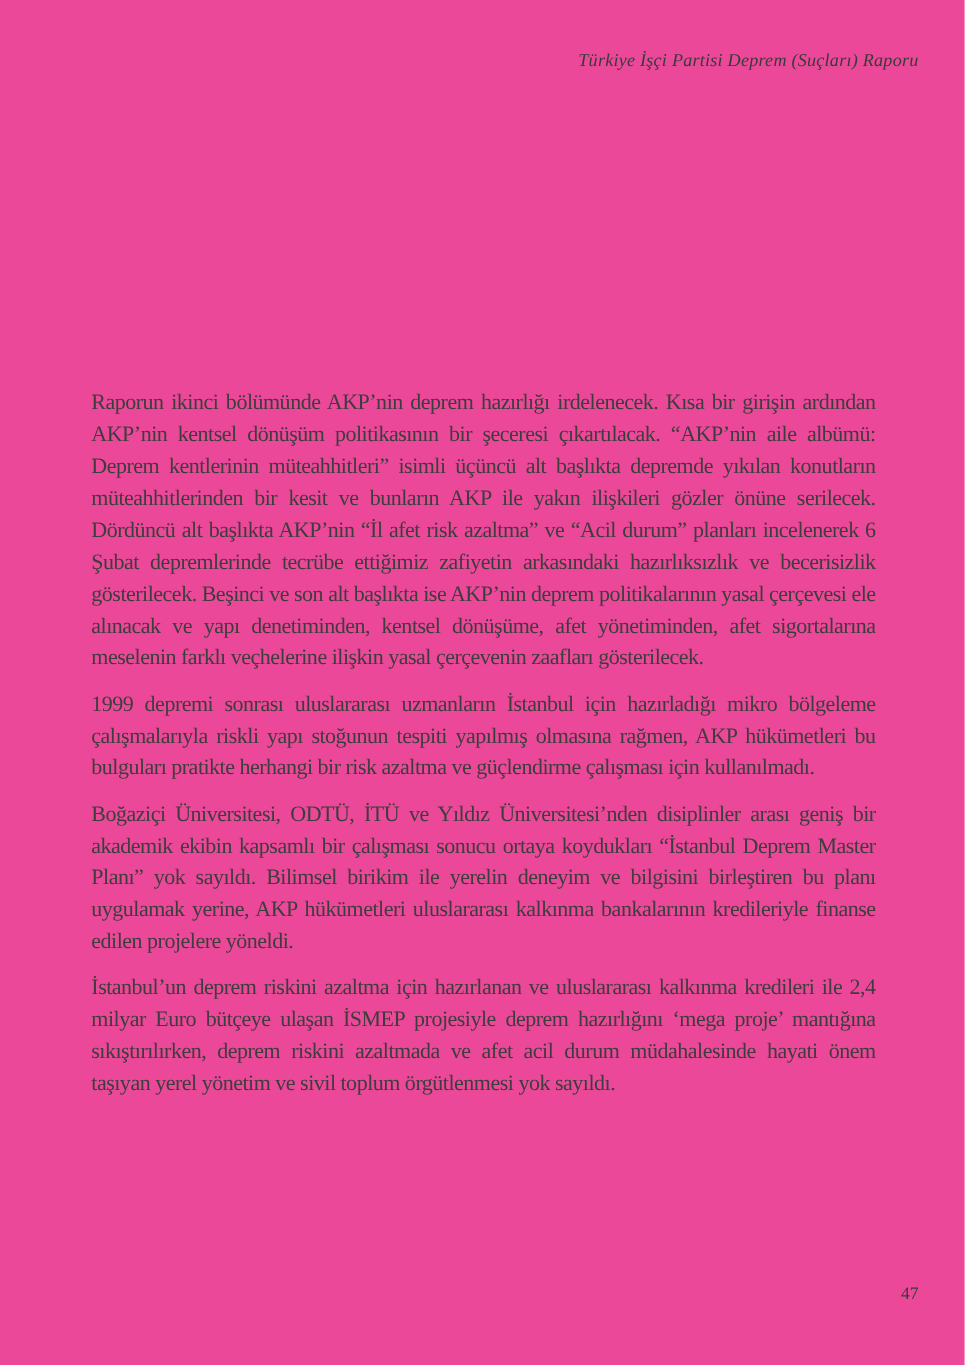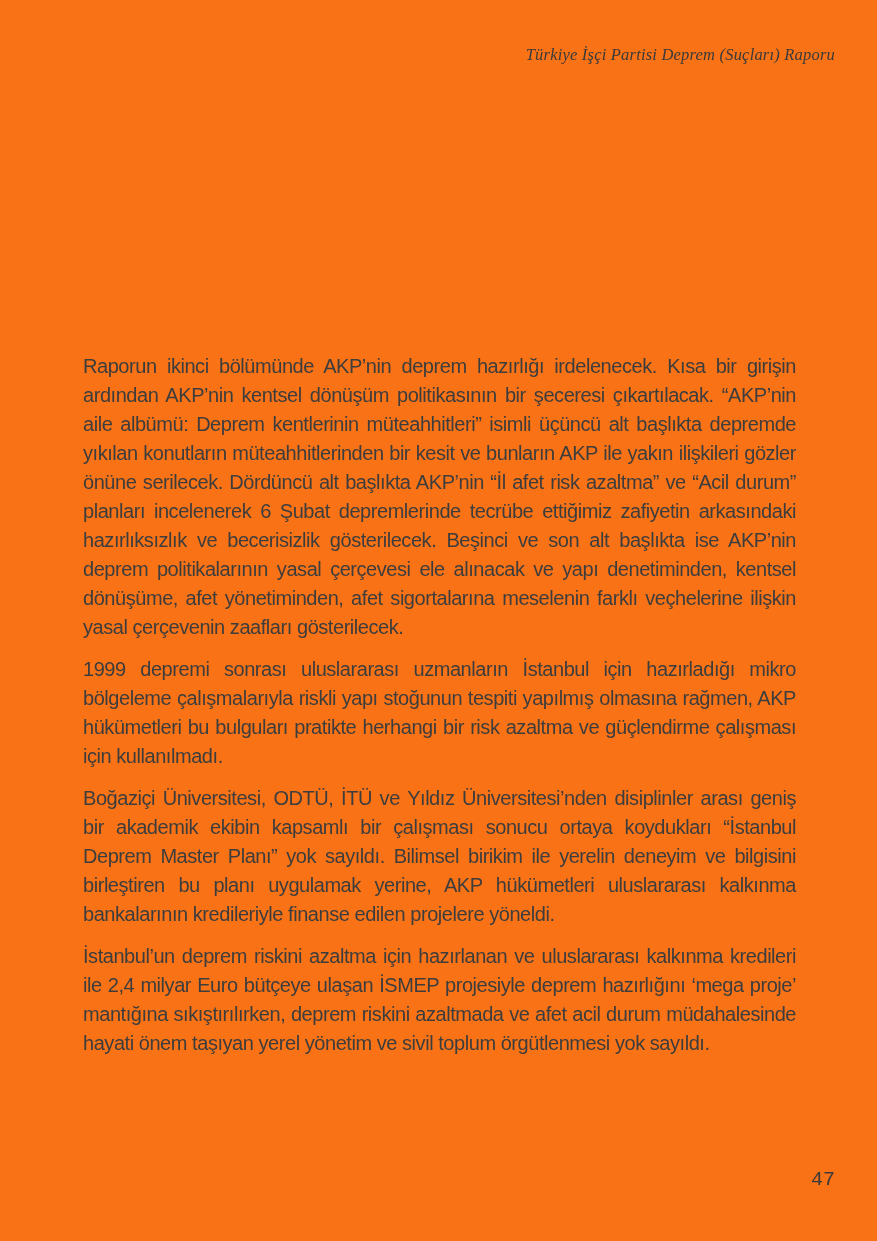--- a/index.html
+++ b/index.html
@@ -1,42 +1,42 @@
 <!DOCTYPE html>
 <html lang="tr"><head>
 <meta charset="utf-8">
 <style>
   * { margin: 0; padding: 0; box-sizing: border-box; }
   html, body { background: #ffffff; }
   .page {
     position: relative;
     width: 877px;
     height: 1241px;
-    background: #f97316;
+    background: #ec4899;
     overflow: hidden;
   }
   .page-header {
     position: absolute;
     top: 45px;
     right: 42px;
     font-family: "Liberation Serif", serif;
     font-style: italic;
     font-size: 16.5px;
     color: #3a3a3a;
     letter-spacing: 0.2px;
     white-space: nowrap;
   }
   .page-body {
     position: absolute;
     top: 352px;
     left: 83px;
     width: 713px;
   }
   .body-para {
-    font-family: Liberation Sans, sans-serif;
+    font-family: Liberation Serif, serif;
     font-size: 20px;
     line-height: 29px;
     letter-spacing: -0.45px;
     color: #3d3d3d;
     text-align: justify;
     hyphens: auto;
     -webkit-hyphens: auto;
     margin: 0 0 13px 0;
   }
   .section-heading {
@@ -45,22 +45,22 @@
     font-weight: 700;
     letter-spacing: -0.5px;
     color: #2b2b2b;
     margin: 15px 0 16px 0;
     line-height: 1.15;
   }
   .page-footer {
     position: absolute;
     top: 1168px;
     right: 42px;
-    font-family: Liberation Mono, monospace;
-    font-size: 20px;
+    font-family: Liberation Serif, serif;
+    font-size: 16px;
     color: #3a3a3a;
   }
 </style>
 </head>
 <body>
 
 <div class="page">
 
   <div class="page-header">Türkiye İşçi Partisi Deprem (Suçları) Raporu</div>
 

